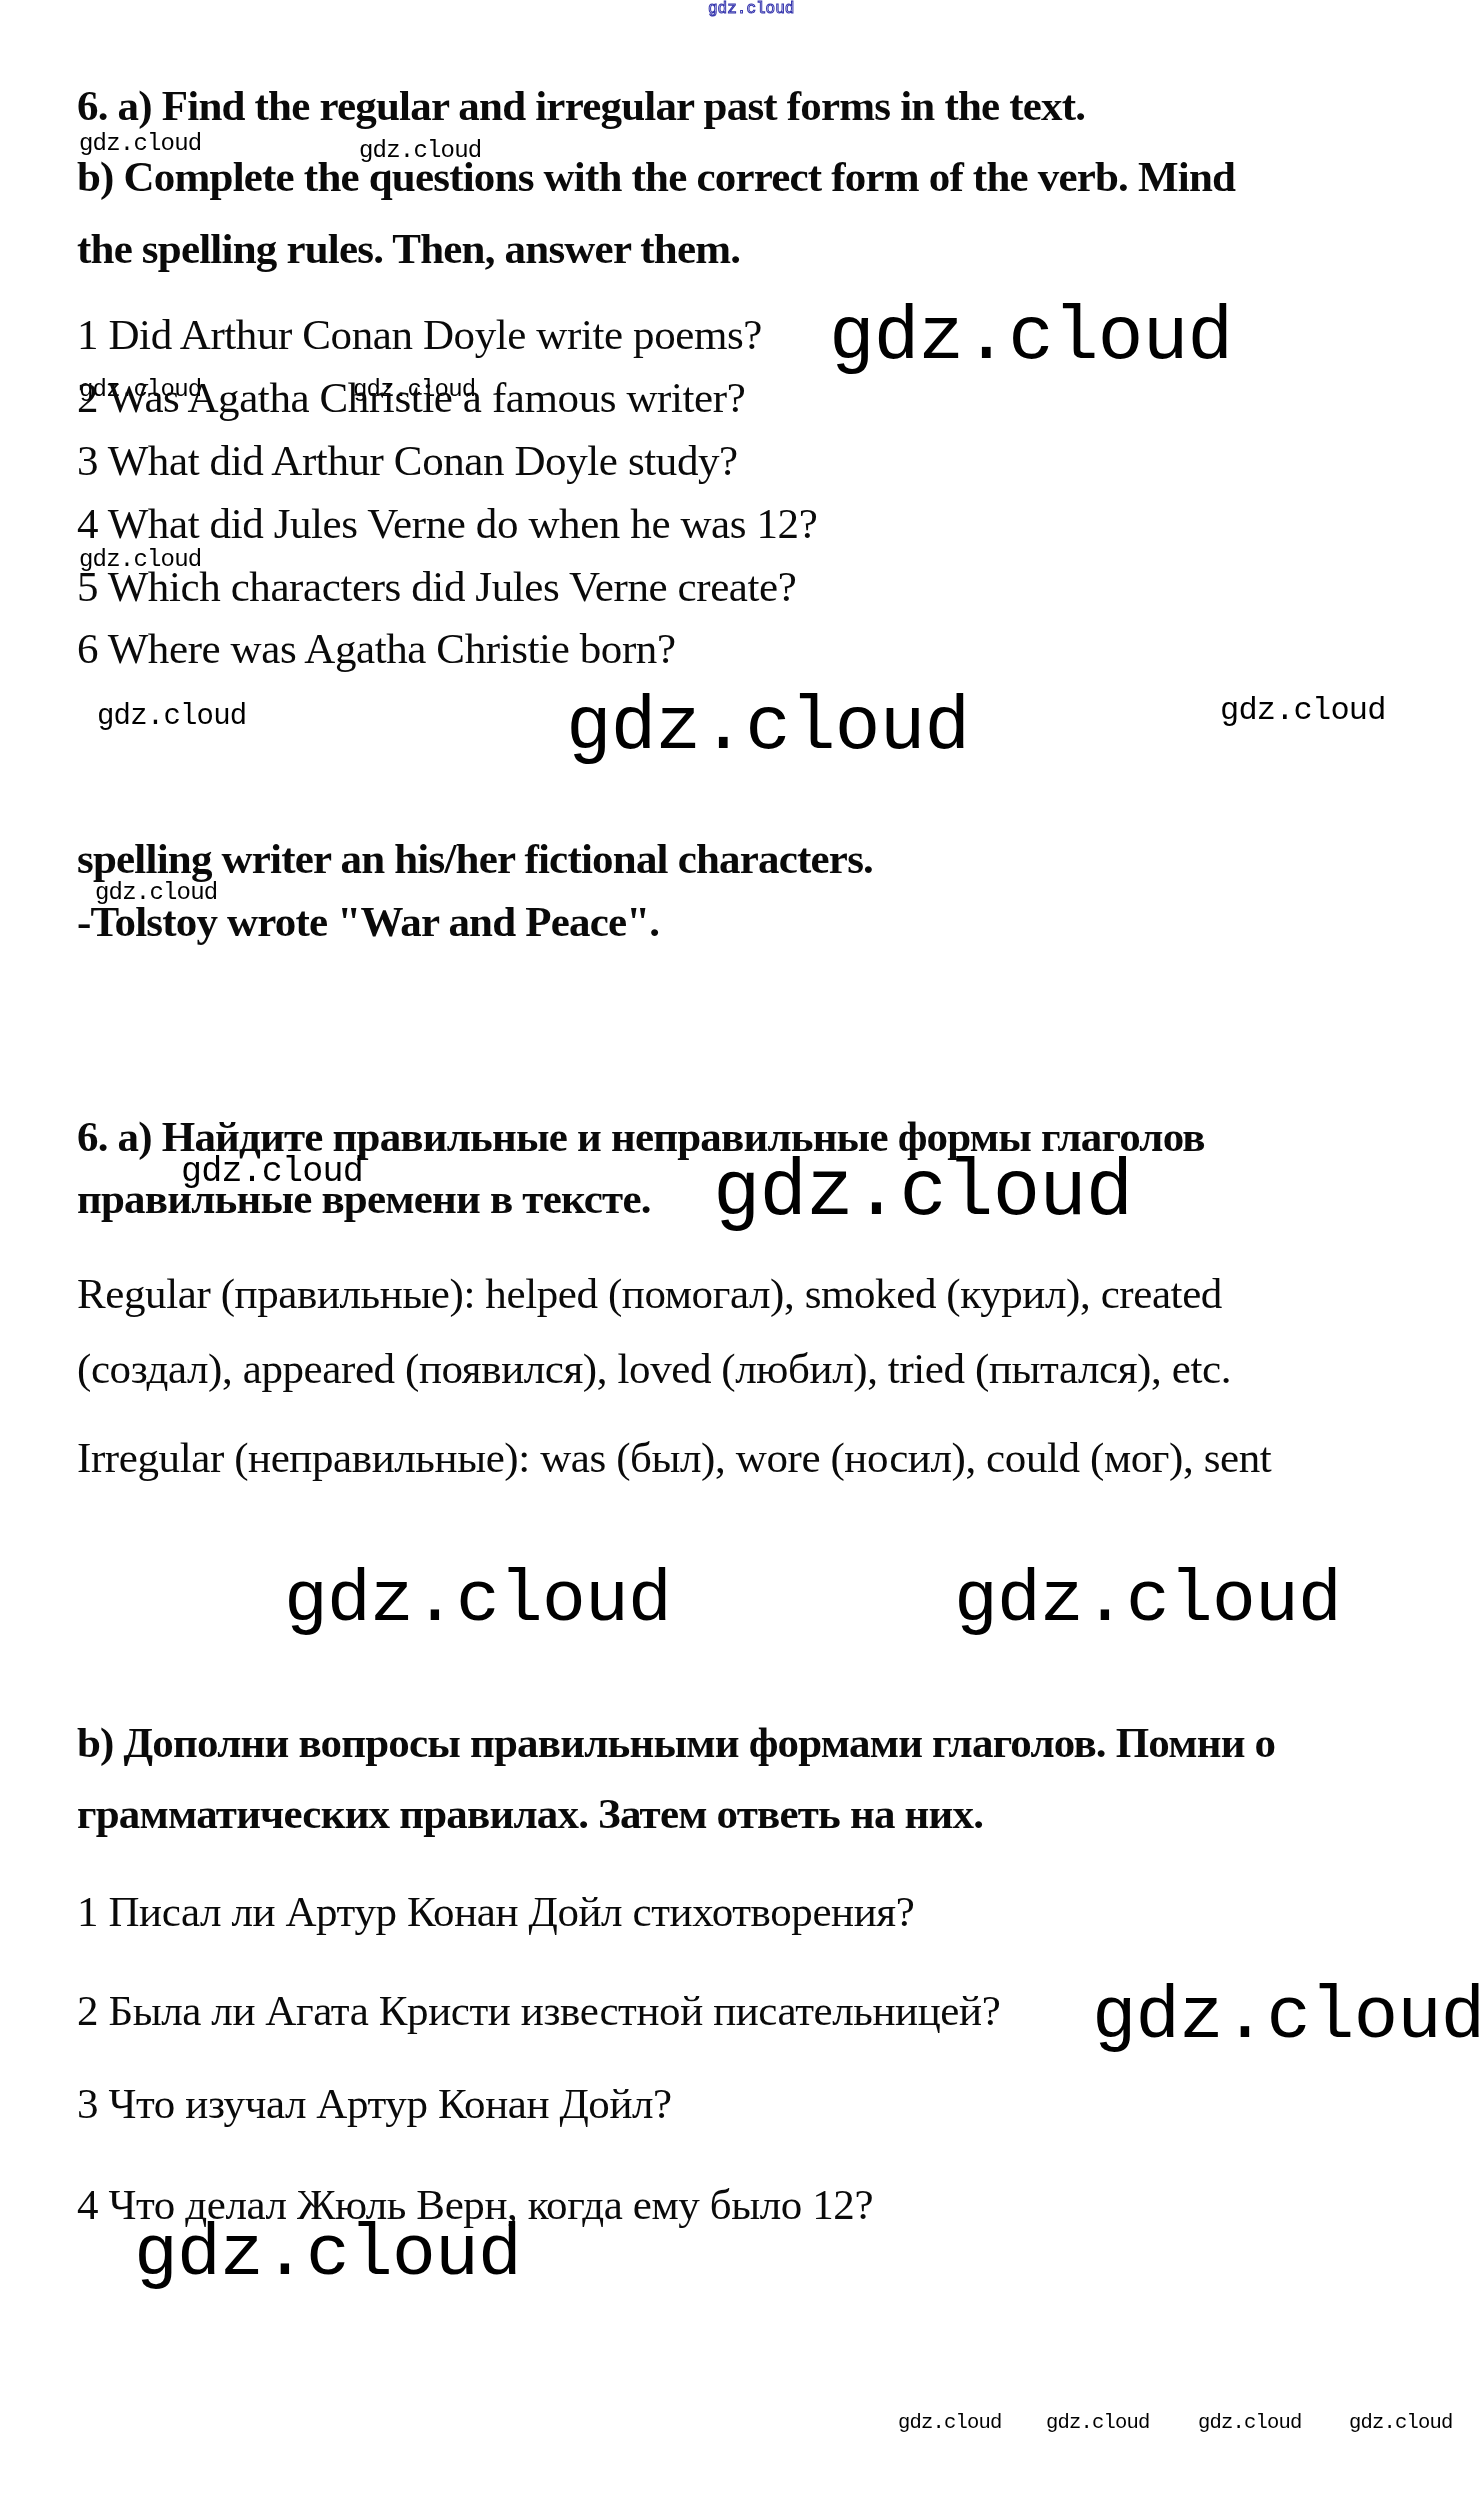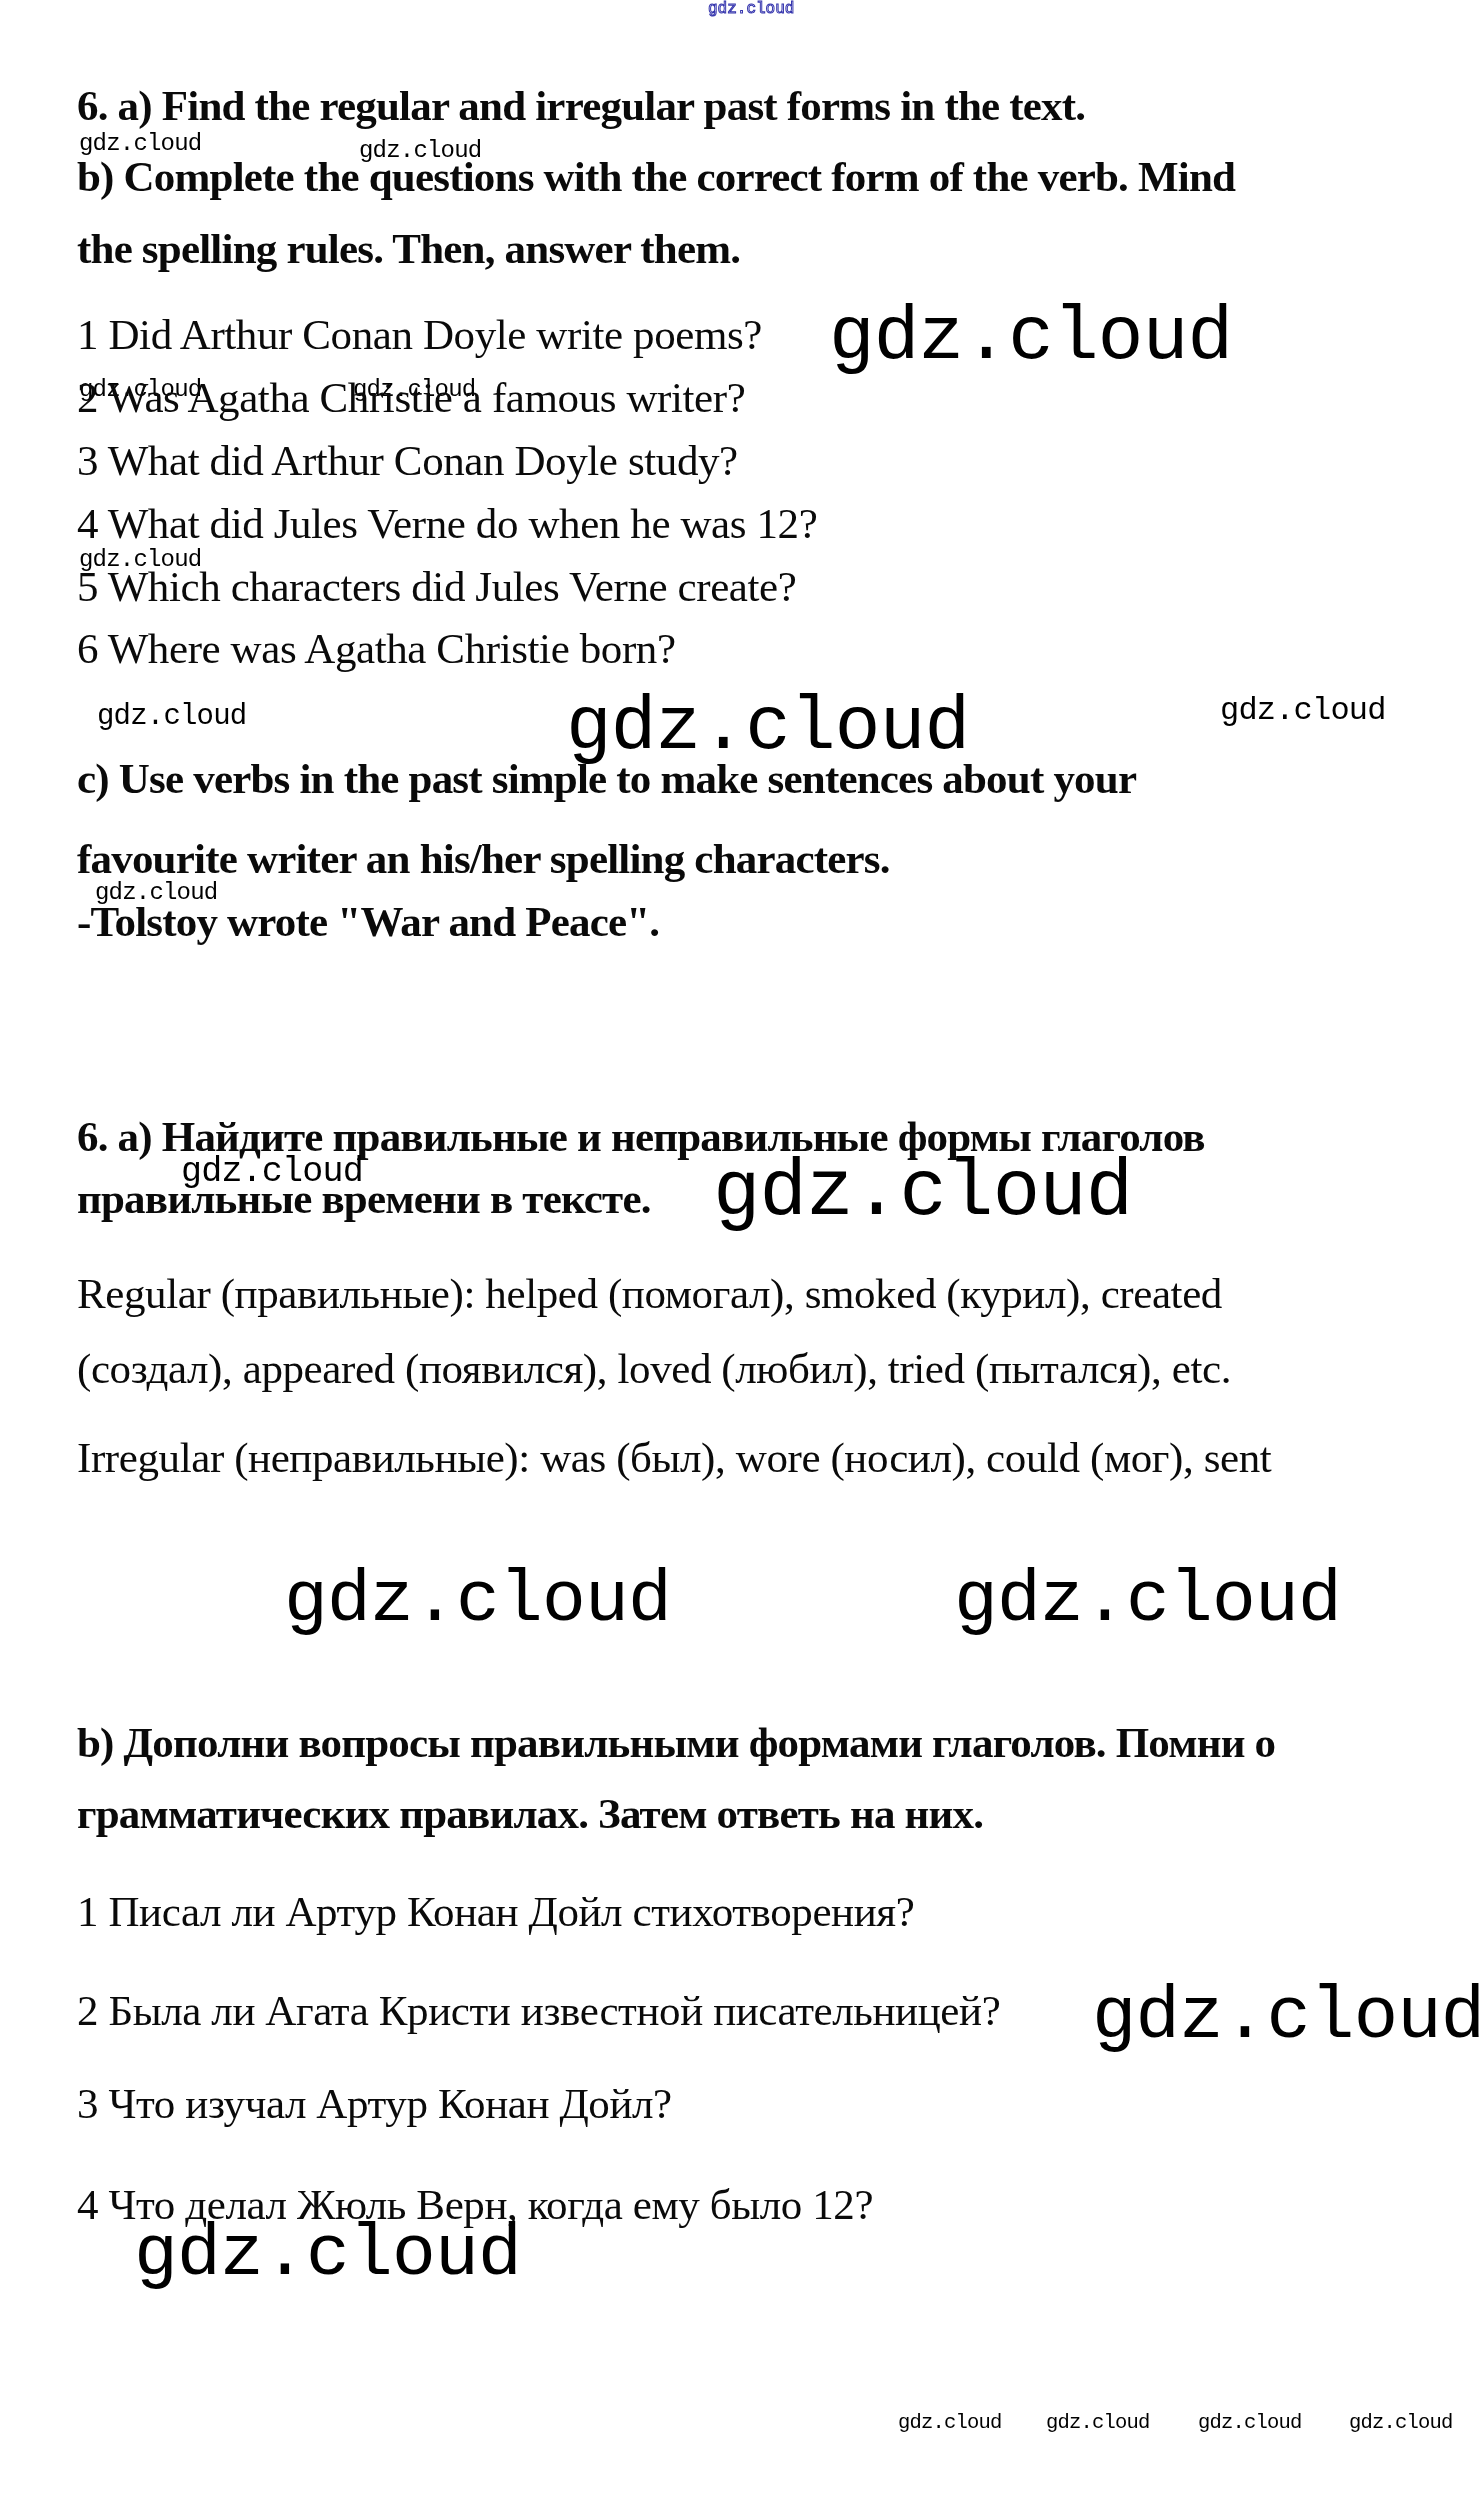--- a/index.html
+++ b/index.html
@@ -65,22 +65,21 @@
 
   <div class="wm" style="left:79px;top:548px;font-size:24px">gdz.cloud</div>
 
   <div class="line" style="left:77px;top:565px">5 Which characters did Jules Verne create?</div>
   <div class="line" style="left:77px;top:627px">6 Where was Agatha Christie born?</div>
 
   <div class="wm" style="left:97px;top:702px;font-size:29px">gdz.cloud</div>
   <div class="wm" style="left:566px;top:690px;font-size:76px">gdz.cloud</div>
   <div class="wm" style="left:1220px;top:695px;font-size:32px">gdz.cloud</div>
 
-  <div class="line bold" style="left:77px;top:757px">c) Use verbs in the past simple to make sentences about your</div>
-  <div class="line bold" style="left:77px;top:837px">favourite writer an his/her spelling characters.</div>
+  <div class="line bold" style="left:77px;top:837px">spelling writer an his/her fictional characters.</div>
 
   <div class="wm" style="left:95px;top:881px;font-size:24px">gdz.cloud</div>
 
   <div class="line bold" style="left:77px;top:900px">-Tolstoy wrote "War and Peace".</div>
 
   <div class="line bold" style="left:77px;top:1115px">6. а) Найдите правильные и неправильные формы глаголов</div>
 
   <div class="wm" style="left:181px;top:1155px;font-size:35px">gdz.cloud</div>
   <div class="wm" style="left:713px;top:1154px;font-size:79px">gdz.cloud</div>
 

